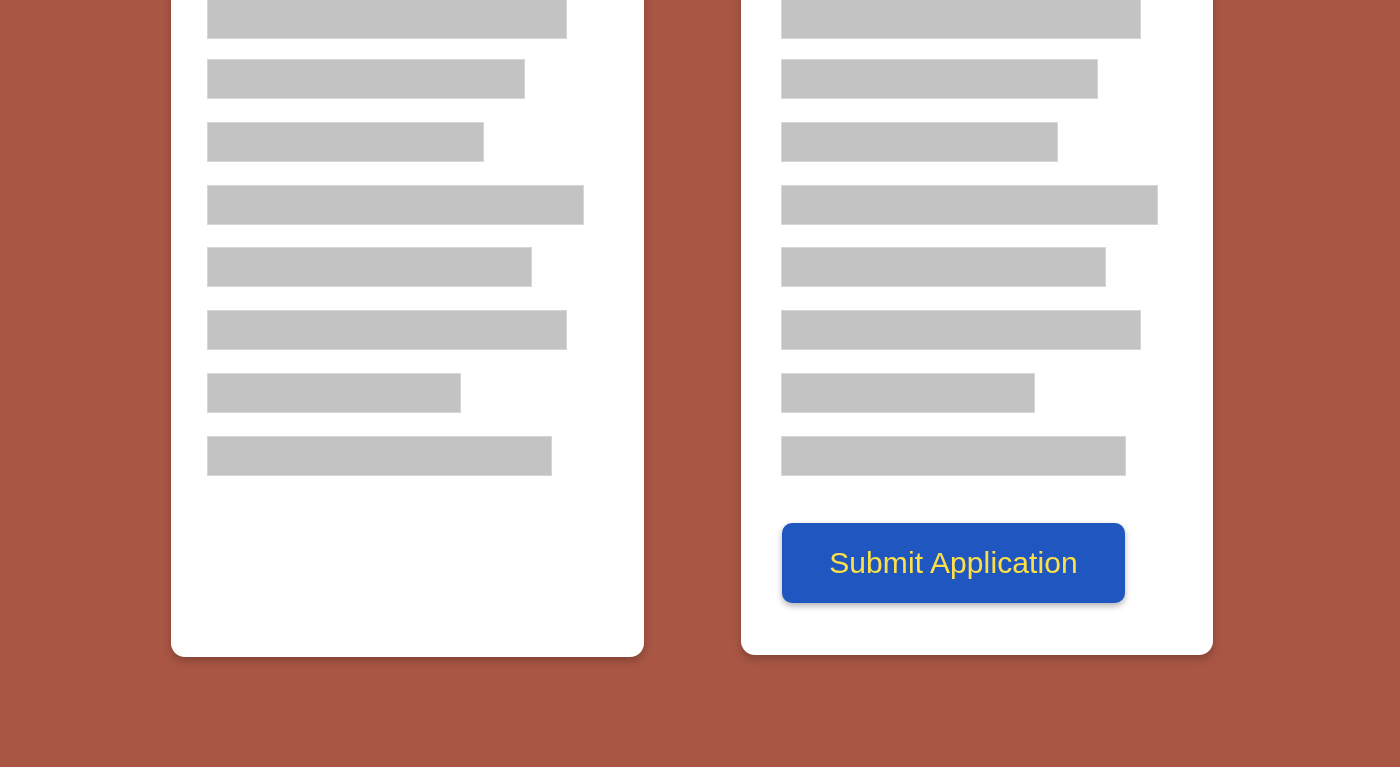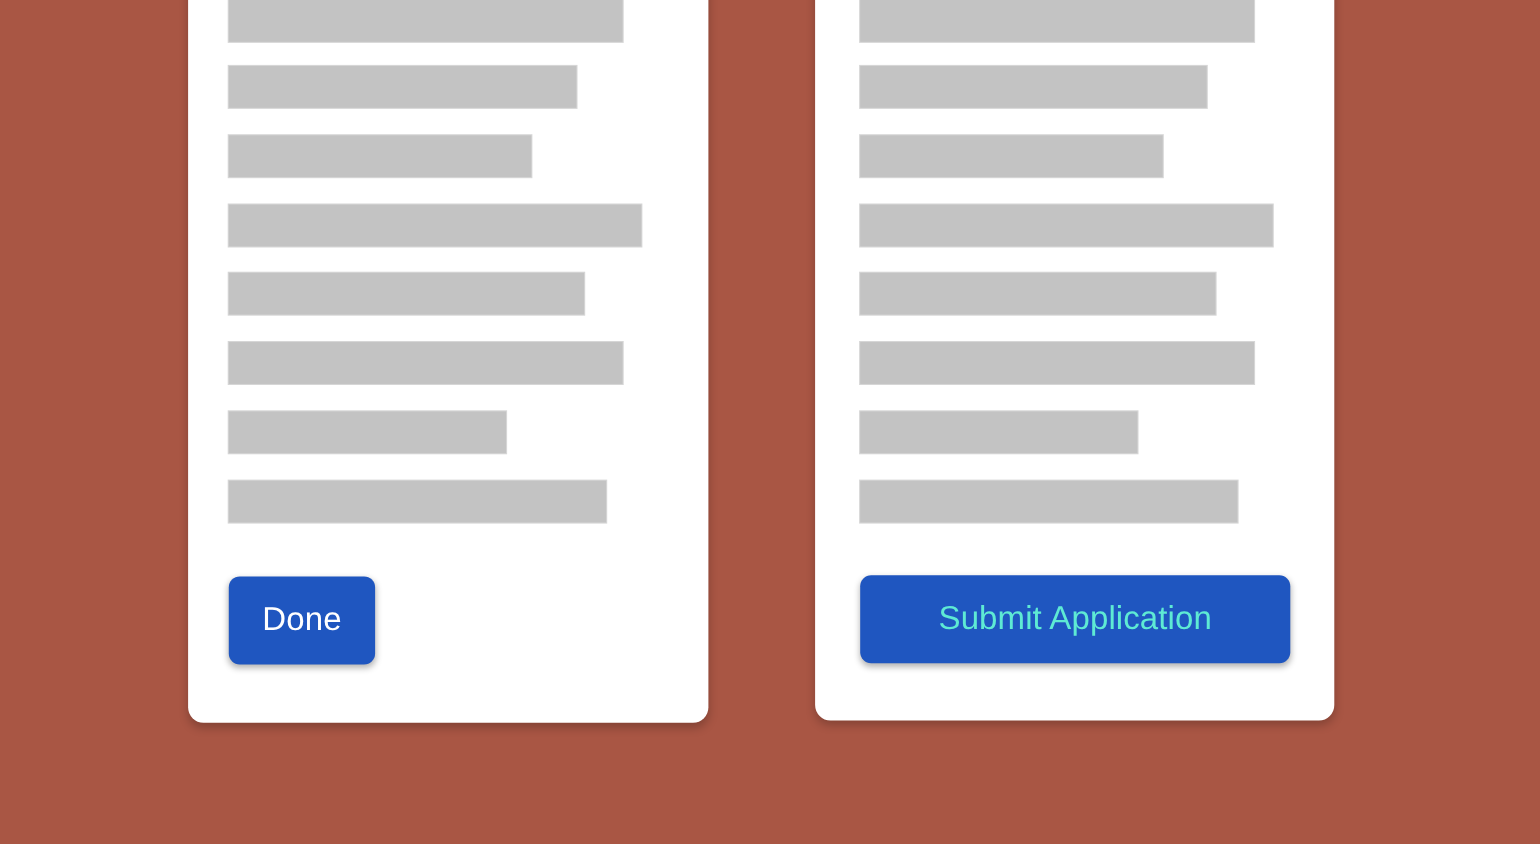--- a/index.html
+++ b/index.html
@@ -71,29 +71,28 @@
     <div class="card" style="left: 171px; top: -40px; width: 473px; height: 697px; background: rgb(255, 255, 255);">
       <div class="card-inner">
         <div class="skeleton-bar" style="left: 37px; top: 40px; width: 358px; background: rgb(195, 195, 195);"></div>
         <div class="skeleton-bar" style="left: 37px; top: 100px; width: 316px; background: rgb(195, 195, 195);"></div>
         <div class="skeleton-bar" style="left: 37px; top: 163px; width: 275px; background: rgb(195, 195, 195);"></div>
         <div class="skeleton-bar" style="left: 37px; top: 226px; width: 375px; background: rgb(195, 195, 195);"></div>
         <div class="skeleton-bar" style="left: 37px; top: 288px; width: 323px; background: rgb(195, 195, 195);"></div>
         <div class="skeleton-bar" style="left: 37px; top: 351px; width: 358px; background: rgb(195, 195, 195);"></div>
         <div class="skeleton-bar" style="left: 37px; top: 414px; width: 252px; background: rgb(195, 195, 195);"></div>
         <div class="skeleton-bar" style="left: 37px; top: 477px; width: 343px; background: rgb(195, 195, 195);"></div>
-        <button class="action-button" style="left: 37px; top: 564px; width: 133px; background: rgb(31, 86, 192); color: rgb(255, 255, 255);">Done</button>
       </div>
     </div>
     <div class="card" style="left: 741px; top: -40px; width: 472px; height: 695px; background: rgb(255, 255, 255);">
       <div class="card-inner">
         <div class="skeleton-bar" style="left: 41px; top: 40px; width: 358px; background: rgb(195, 195, 195);"></div>
         <div class="skeleton-bar" style="left: 41px; top: 100px; width: 315px; background: rgb(195, 195, 195);"></div>
         <div class="skeleton-bar" style="left: 41px; top: 163px; width: 275px; background: rgb(195, 195, 195);"></div>
         <div class="skeleton-bar" style="left: 41px; top: 226px; width: 375px; background: rgb(195, 195, 195);"></div>
         <div class="skeleton-bar" style="left: 41px; top: 288px; width: 323px; background: rgb(195, 195, 195);"></div>
         <div class="skeleton-bar" style="left: 41px; top: 351px; width: 358px; background: rgb(195, 195, 195);"></div>
         <div class="skeleton-bar" style="left: 41px; top: 414px; width: 252px; background: rgb(195, 195, 195);"></div>
         <div class="skeleton-bar" style="left: 41px; top: 477px; width: 343px; background: rgb(195, 195, 195);"></div>
-        <button class="action-button" style="left: 41px; top: 563px; width: 391px; background: rgb(31, 86, 192); color: #5eead4;">Submit Application</button>
+        <button class="action-button" style="left: 41px; top: 563px; width: 343px; background: rgb(31, 86, 192); color: #fde047;">Submit Application</button>
       </div>
     </div>
   </div>
 
 </body></html>

